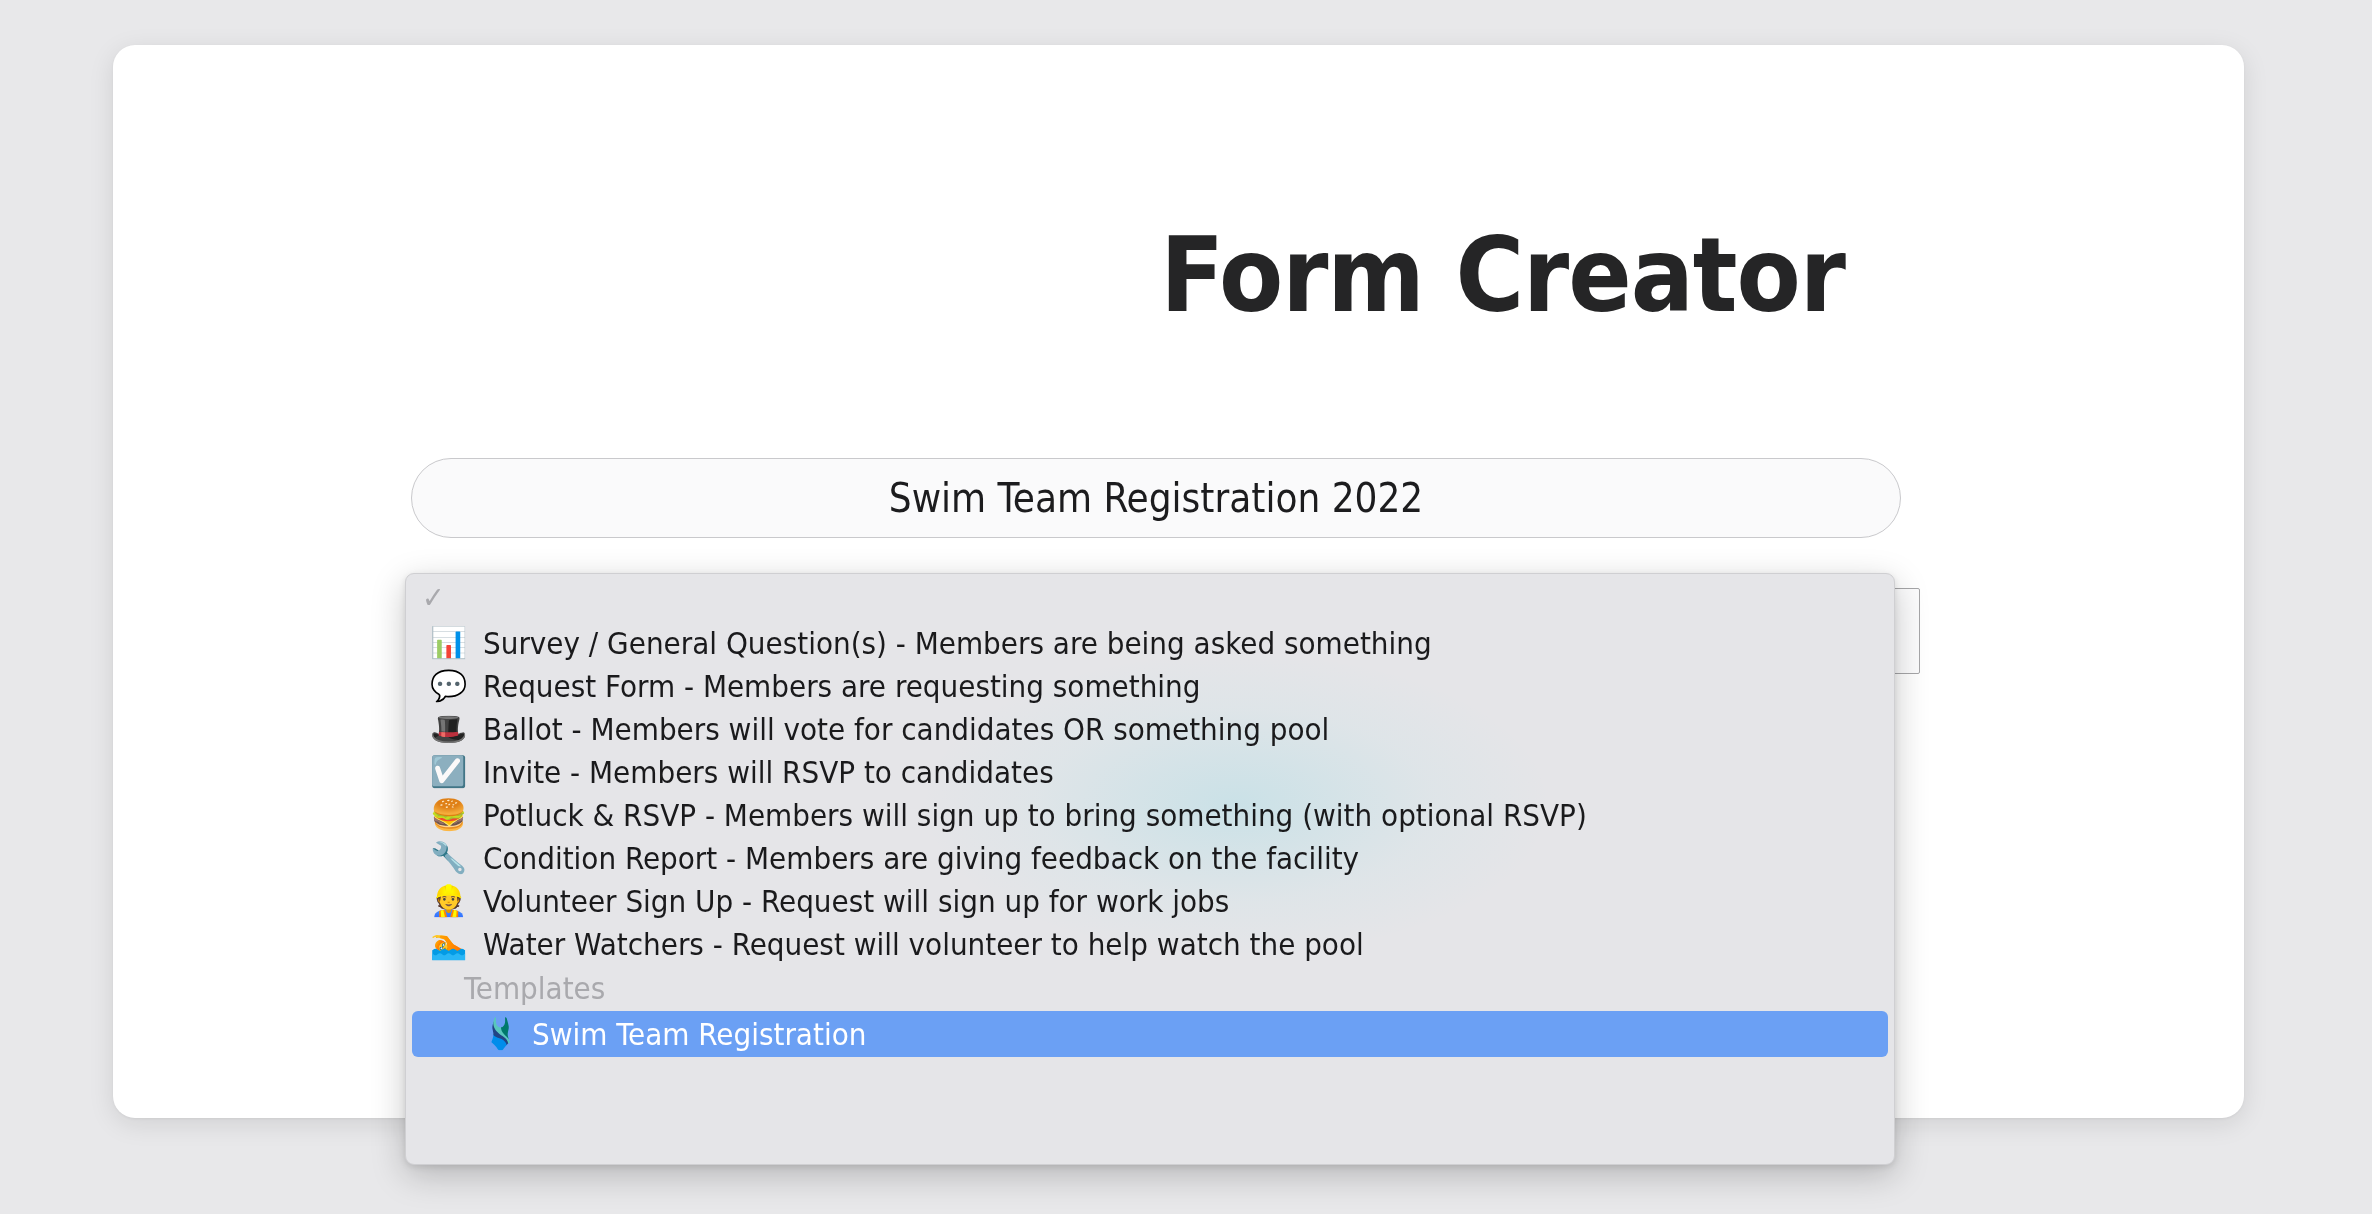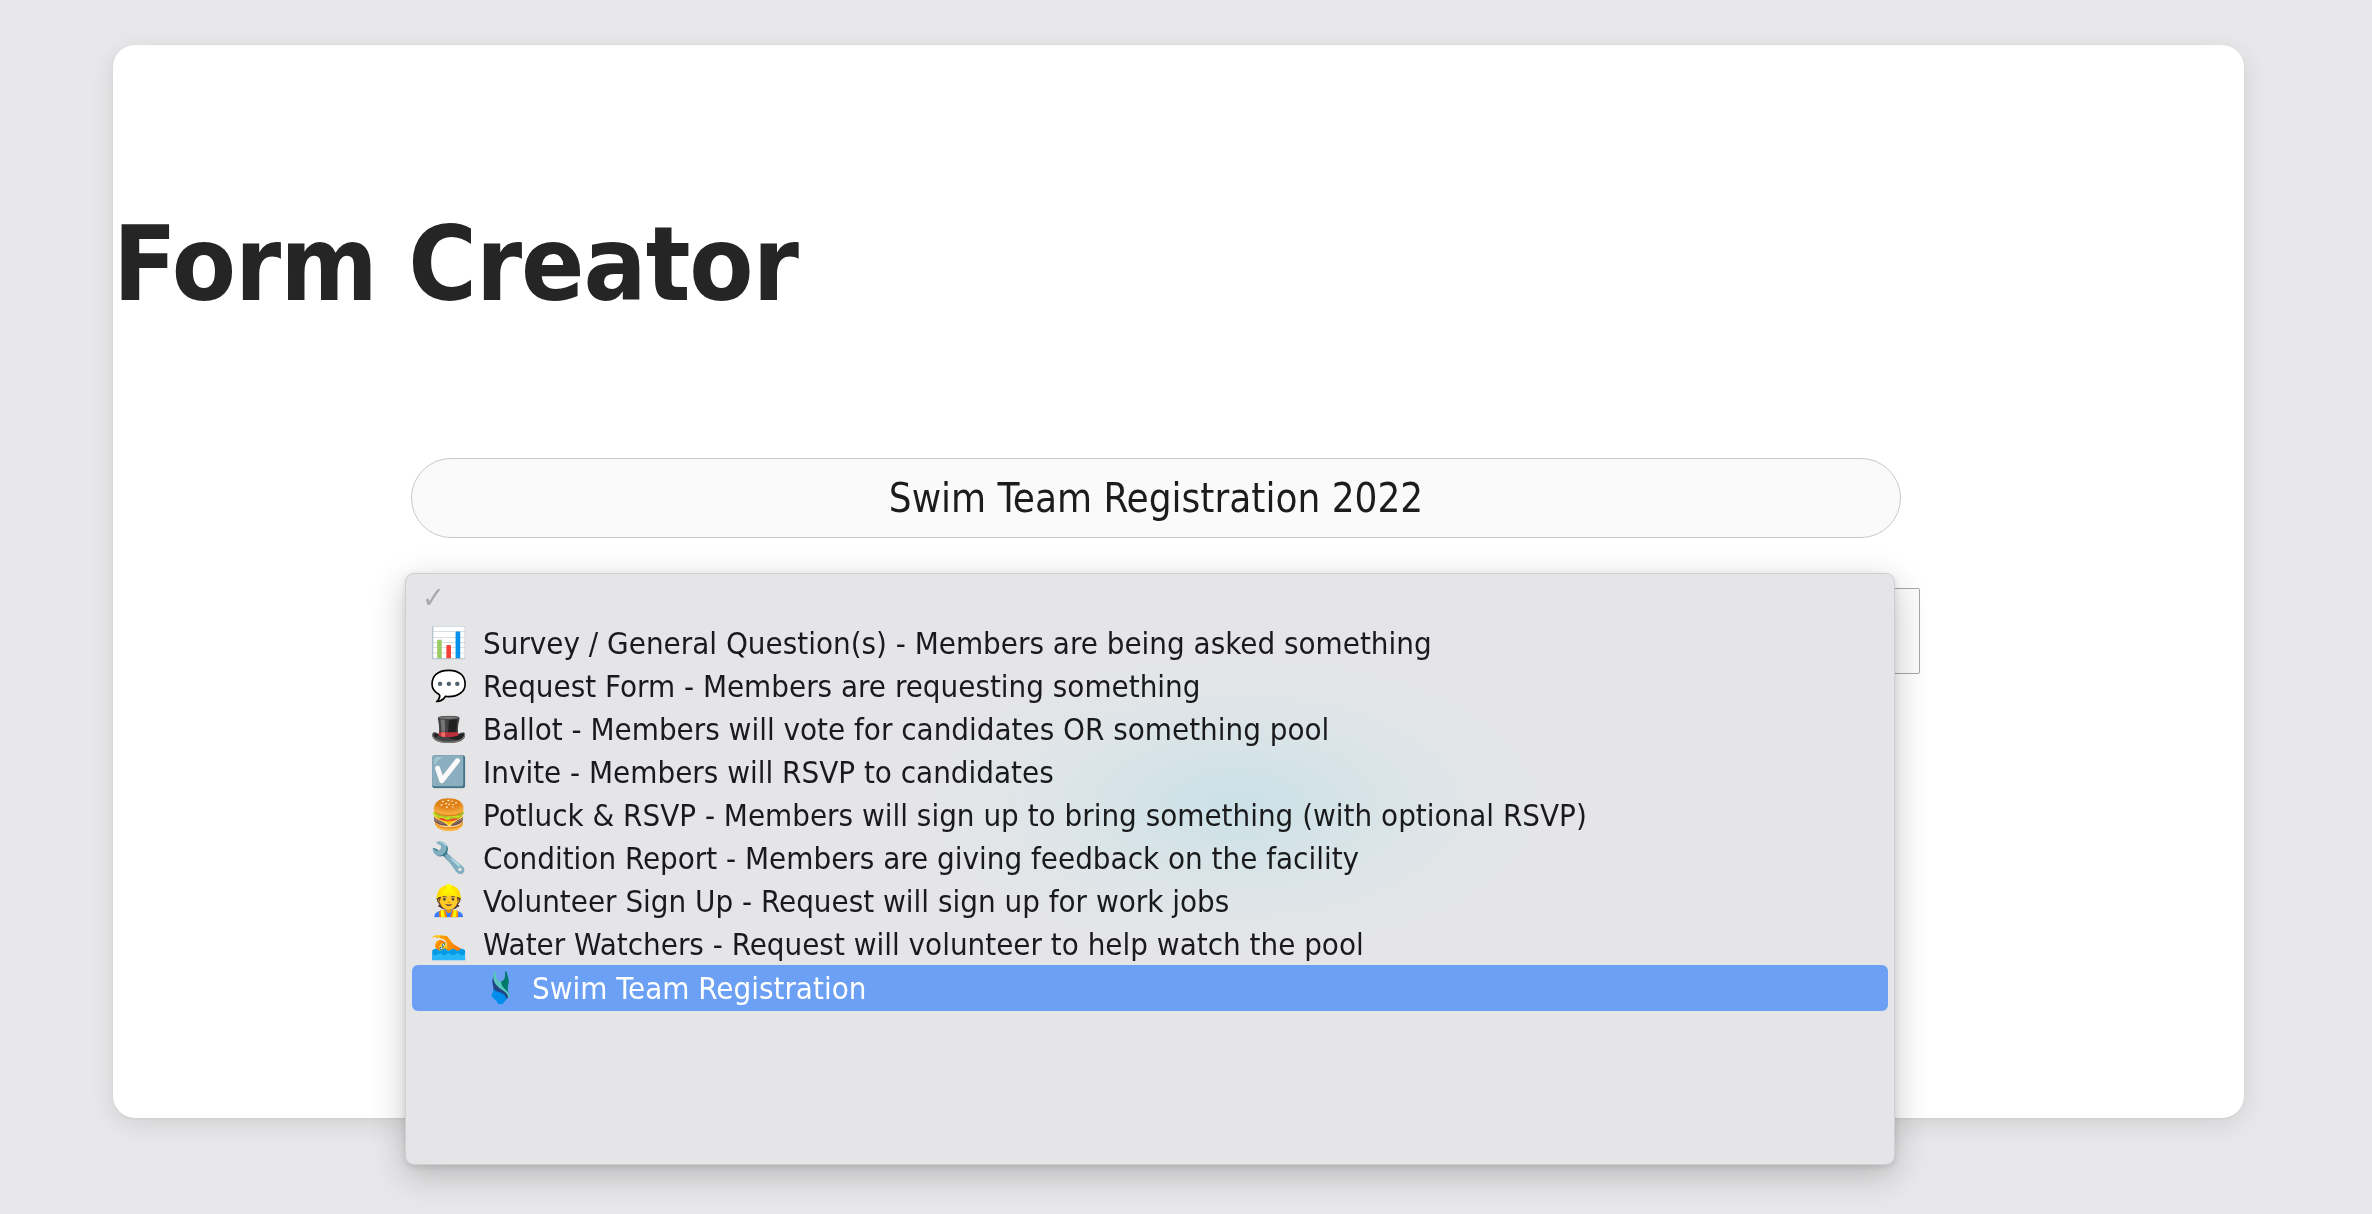--- a/index.html
+++ b/index.html
@@ -25,23 +25,23 @@
     height: 1073px;
     background: #ffffff;
     border-radius: 22px;
     box-shadow: 0 6px 26px rgba(0,0,0,0.10), 0 1px 3px rgba(0,0,0,0.05);
   }
 
   
   #page-title {
     position: absolute;
     left: 0;
-    top: 167px;
+    top: 178px;
     width: 1732px;
-    text-align: left;
+    text-align: right;
     font-family: "DejaVu Sans Condensed", "Liberation Sans Narrow", "Liberation Sans", sans-serif;
     font-weight: bold;
     font-size: 104px;
     letter-spacing: -1px;
     color: #252526;
     line-height: 1;
   }
 
   
   #form-name-input {
@@ -200,19 +200,20 @@
   <div class="dd-row">
     <span class="dd-emoji">👷</span>
     <span>Volunteer Sign Up - Request will sign up for work jobs</span>
   </div>
 
   <div class="dd-row">
     <span class="dd-emoji">🏊</span>
     <span>Water Watchers - Request will volunteer to help watch the pool</span>
   </div>
 
+  <div class="dd-row" id="dd-group-label">Templates</div>
 
   <div class="dd-row" id="dd-selected-row">
     <span class="dd-emoji">🩱</span>
     <span>Swim Team Registration</span>
   </div>
 
 </div>
 
 </body></html>

